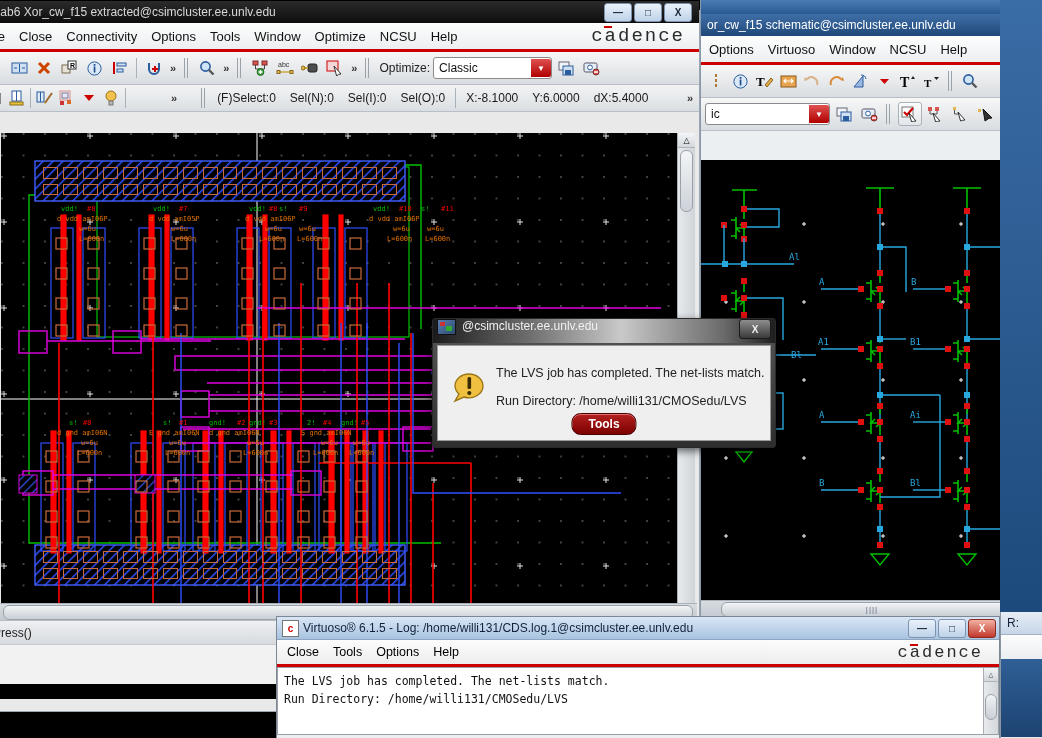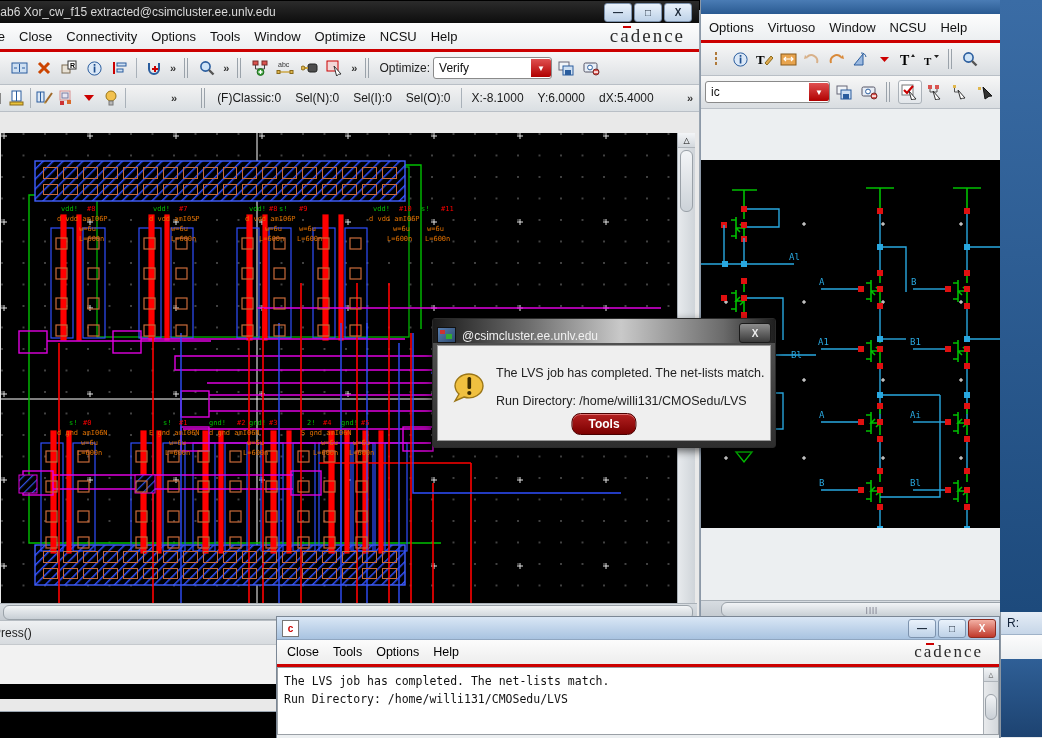--- a/index.html
+++ b/index.html
@@ -21,21 +21,21 @@
   #layoutWin{left:-22px;top:10px;width:720px;height:700px;background:#e9e9e9;
              border:1px solid #9aa5b1;}
   #layoutTitle{position:absolute;left:0;top:-10px;width:720px;height:22px;
     background:linear-gradient(#2b2b2b,#0d0d0d);display:flex;align-items:center;}
   #layoutTitle .title-txt{color:#d8d8d8;font-size:12px;padding-left:8px;}
 
   .menubar{height:26px;display:flex;align-items:center;gap:14px;padding:0 8px;
     background:linear-gradient(#fdfdfd,#eceff1);font-size:13px;color:#111;}
   .menubar span{cursor:default;white-space:nowrap;}
   .cadence-logo{margin-left:auto;font-size:19px;letter-spacing:2px;color:#2b2b2b;
-    font-family:Liberation Serif, serif;position:relative;padding-right:6px;}
+    font-family:Liberation Mono, monospace;position:relative;padding-right:6px;}
   .cadence-logo .macron{position:absolute;left:13px;top:1px;width:8px;height:2px;background:#c00;}
   .redline{height:3px;background:#cc0000;}
 
   .toolbar{height:32px;display:flex;align-items:center;gap:3px;padding:0 4px;
     background:linear-gradient(#f7f7f7,#d9dde1);border-bottom:1px solid #b9bfc6;}
   .tb-ico{width:22px;height:22px;border-radius:3px;display:flex;align-items:center;
     justify-content:center;font-size:13px;color:#2b4a6f;}
   .tb-ico svg{display:block;}
   .sep{width:1px;height:20px;background:#a9b1b9;margin:0 3px;}
   .grip{width:6px;height:20px;background:
@@ -71,21 +71,21 @@
   #schemWin{left:700px;top:0px;width:342px;height:640px;background:#eceff1;
      border-left:1px solid #8c99a8;}
   #schemTitle{height:22px;background:linear-gradient(#3f6fa8,#204878);
      display:flex;align-items:center;}
   #schemTitle .title-txt{color:#fff;font-size:12px;padding-left:6px;}
 
   
   #dlg{left:432px;top:318px;width:342px;height:128px;
     border:1px solid #2a2a2a;border-radius:3px;
     background:linear-gradient(#575757,#2e2e2e);box-shadow:0 3px 9px rgba(0,0,0,.6);}
-  #dlgTitle{height:24px;display:flex;align-items:flex-end;padding:0 4px;
+  #dlgTitle{height:24px;display:flex;align-items:flex-start;padding:0 4px;
     background:linear-gradient(90deg,#1b1b1b 0%,#6d6d6d 28%,#c9c9c9 55%,#6a6a6a 85%,#1e1e1e 100%);}
   #dlgTitle .title-txt{color:#f0f0f0;font-weight:normal;font-size:12px;padding-left:6px;}
   #dlgBody{margin:2px 4px 4px 4px;height:94px;background:#efefef;border:1px solid #9b9b9b;
     position:relative;}
   .dlg-msg{font-size:12.5px;color:#222;position:absolute;}
   .dlg-btn{position:absolute;left:50%;transform:translateX(-50%);bottom:5px;
     padding:3px 16px;border-radius:9px;color:#fff;font-size:12px;font-weight:bold;
     background:linear-gradient(#b32020,#7c0000);border:1px solid #4a0000;
     box-shadow:inset 0 1px 0 #e07070;}
 
@@ -222,21 +222,21 @@
     <span class="tb-ico">
       <svg width="18" height="16" viewBox="0 0 18 16">
           <rect x="1" y="1" width="11" height="10" fill="#f2d7d7" stroke="#cc0000"></rect>
           <path d="M8 6l7 8-2.4.3L10.6 16z" fill="#fff" stroke="#333"></path>
         </svg>
       </span>
     <span class="chev">»</span>
     <span class="grip"></span>
     <span class="ws-label">Optimize:</span>
     <span class="ws-combo">
-      <span>Verify</span>
+      <span>Classic</span>
       <span class="ws-arrow">▼</span>
     </span>
     <span class="tb-ico">
       <svg width="17" height="15" viewBox="0 0 17 15">
           <rect x="1" y="1" width="10" height="8" fill="#f1f4f8" stroke="#667"></rect>
           <rect x="5" y="5" width="10" height="9" fill="#cfe0f2" stroke="#2a5d9e"></rect>
           <rect x="7" y="9" width="6" height="5" fill="#2a5d9e"></rect>
         </svg>
       </span>
     <span class="tb-ico">
@@ -288,21 +288,21 @@
       </span>
     <span class="tb-ico">
       <svg width="14" height="16" viewBox="0 0 14 16">
           <circle cx="7" cy="6" r="5" fill="#f2c14e" stroke="#9a7516"></circle>
           <rect x="5" y="11" width="4" height="4" fill="#b8b8b8" stroke="#777"></rect>
         </svg>
       </span>
     <span class="sep"></span>
     <span class="chev" style="margin-left:40px;">»</span>
     <span class="grip" style="margin-left:22px;"></span>
-    <span class="sb-txt">(F)Classic:0</span>
+    <span class="sb-txt">(F)Select:0</span>
     <span class="sb-txt">Sel(N):0</span>
     <span class="sb-txt">Sel(I):0</span>
     <span class="sb-txt">Sel(O):0</span>
     <span class="sep"></span>
     <span class="sb-txt">X:-8.1000</span>
     <span class="sb-txt">Y:6.0000</span>
     <span class="sb-txt">dX:5.4000</span>
     <span class="chev" style="margin-left:auto;">»</span>
   </div>
 
@@ -720,20 +720,23 @@
 </div>
 
 <div class="winbtns" style="position:absolute;left:604px;top:3px;">
   <span class="wb">—</span>
   <span class="wb">□</span>
   <span class="wb">X</span>
 </div>
 
 <div id="schemWin" class="abs">
   <div style="height:14px;background:linear-gradient(#4a7cb5,#2a5a92);"></div>
+  <div id="schemTitle">
+    <span class="title-txt">or_cw_f15 schematic@csimcluster.ee.unlv.edu</span>
+  </div>
 
   <div class="menubar">
     <span>Options</span>
     <span>Virtuoso</span>
     <span>Window</span>
     <span>NCSU</span>
     <span>Help</span>
   </div>
   <div class="redline"></div>
 
@@ -850,21 +853,21 @@
         </svg>
       </span>
     <span class="tb-ico">
       <svg width="18" height="16" viewBox="0 0 18 16">
           <rect x="1" y="3" width="3" height="3" fill="#e0b74e"></rect>
           <path d="M6 3l9 9-3 .3L8 15z" fill="#333" stroke="#111"></path>
         </svg>
       </span>
   </div>
 
-  <div class="canvas" id="schemCanvas" style="left:0;top:160px;width:342px;height:368px;">
+  <div class="canvas" id="schemCanvas" style="left:0;top:160px;width:342px;height:440px;">
     <svg width="342" height="440" viewBox="0 0 342 440">
       <rect width="342" height="440" fill="#000"></rect>
       <g fill="#ffffff">
         <g id="schemdots"></g>
       </g>
 
       <g stroke="#ffffff" stroke-width="1">
         <path d="M101 64h4M103 62v4"></path>
           <path d="M180 64h4M182 62v4"></path>
           <path d="M258 64h4M260 62v4"></path>
@@ -1116,20 +1119,21 @@
     </svg>
     <span class="dlg-msg" style="left:58px;top:20px;">The LVS job has completed. The net-lists match.</span>
     <span class="dlg-msg" style="left:58px;top:48px;">Run Directory: /home/willi131/CMOSedu/LVS</span>
     <span class="dlg-btn">Tools</span>
   </div>
 </div>
 
 <div class="abs" id="logWin">
   <div id="logTitle">
     <span class="log-cico">c</span>
+    <span class="title-txt">Virtuoso® 6.1.5 - Log: /home/willi131/CDS.log.1@csimcluster.ee.unlv.edu</span>
     <span class="winbtns" style="margin-left:auto;">
       <span class="wb">—</span>
       <span class="wb">□</span>
       <span class="wb close">X</span>
     </span>
   </div>
 
   <div class="logmenu">
     <span>Close</span>
     <span>Tools</span>

